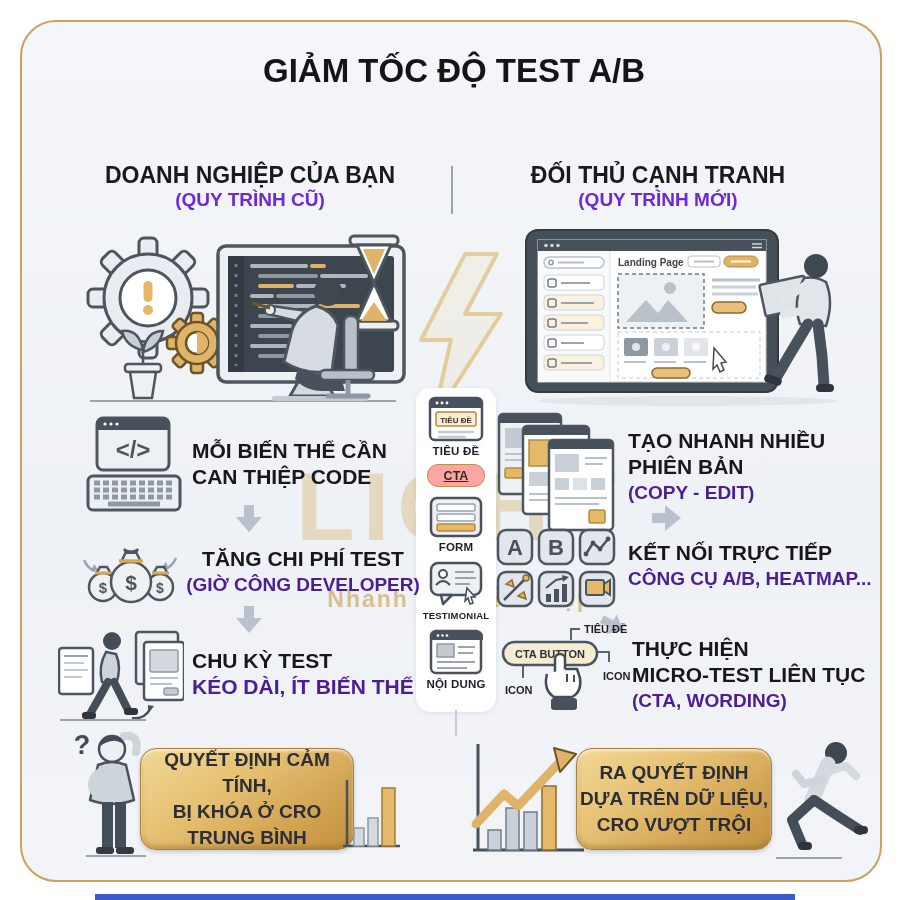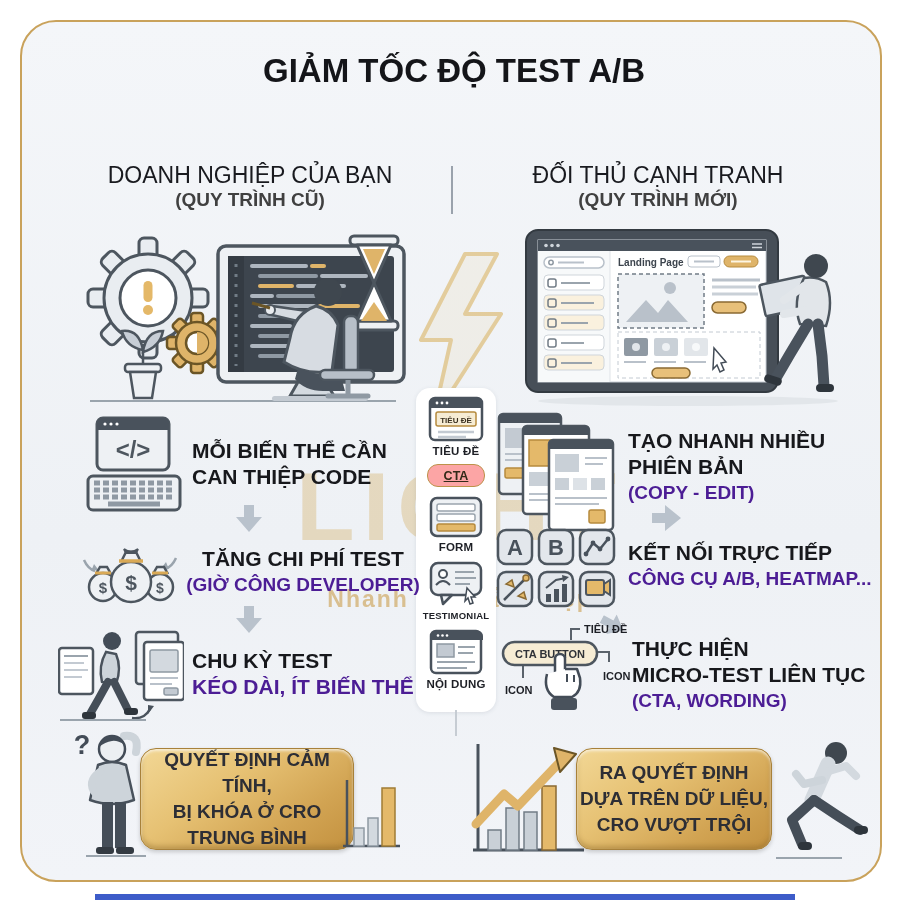--- a/index.html
+++ b/index.html
@@ -4,22 +4,22 @@
 <style>
   html,body{margin:0;padding:0;background:#ffffff;}
   #canvas{position:relative;width:900px;height:900px;background:#ffffff;overflow:hidden;
           font-family:"Liberation Sans","DejaVu Sans",sans-serif;color:#17181c;}
   .abs{position:absolute;}
   .frame{left:20px;top:20px;width:858px;height:858px;border:2px solid #c9a25b;border-radius:36px;
          background:linear-gradient(180deg,#f4f6f9 0%,#eef1f5 60%,#f2f4f8 100%);}
   .title{left:0;right:0;top:50px;text-align:center;font-size:33px;font-weight:800;
          line-height:42px;color:#141519;z-index:3;margin-left:8px;}
   .colhead{z-index:3;text-align:center;}
-  .colhead .h{font-size:23px;font-weight:400;color:#191a1f;line-height:26px;}
-  .colhead .s{font-size:19px;font-weight:600;color:#404040;line-height:24px;}
+  .colhead .h{font-size:23px;font-weight:700;color:#191a1f;line-height:26px;}
+  .colhead .s{font-size:19px;font-weight:600;color:#6d28d9;line-height:24px;}
   .vdivider{left:451px;top:166px;width:2px;height:48px;background:#9aa2ac;z-index:3;}
   .step-title{font-size:21px;font-weight:800;color:#17181c;line-height:26px;z-index:3;}
   .step-sub{font-size:19px;font-weight:600;color:#4c1d95;line-height:25px;}
   .centerstrip{left:416px;top:388px;width:80px;height:324px;background:#ffffff;border-radius:14px;
                box-shadow:0 1px 4px rgba(60,70,90,.12);z-index:2;display:flex;flex-direction:column;
                align-items:center;padding-top:8px;box-sizing:border-box;gap:3px;}
   .strip-label{font-size:11.5px;font-weight:800;color:#1d1f25;letter-spacing:.2px;}
   .strip-label.small{font-size:9.5px;}
   .cta-pill{width:56px;height:21px;border-radius:11px;background:#fca5a5;border:1.5px solid #bd924a;
             display:flex;align-items:center;justify-content:center;font-size:12.5px;font-weight:800;color:#332a18;text-decoration:underline;}

